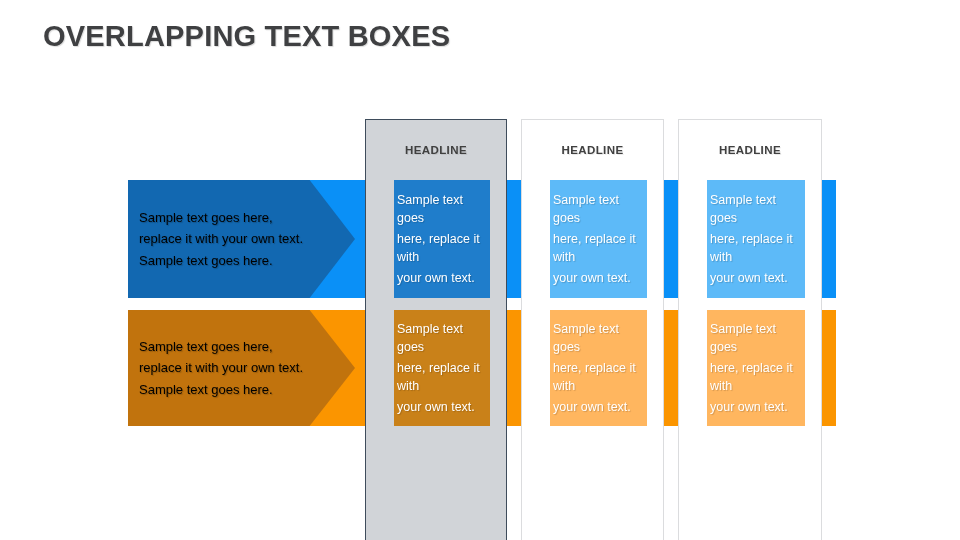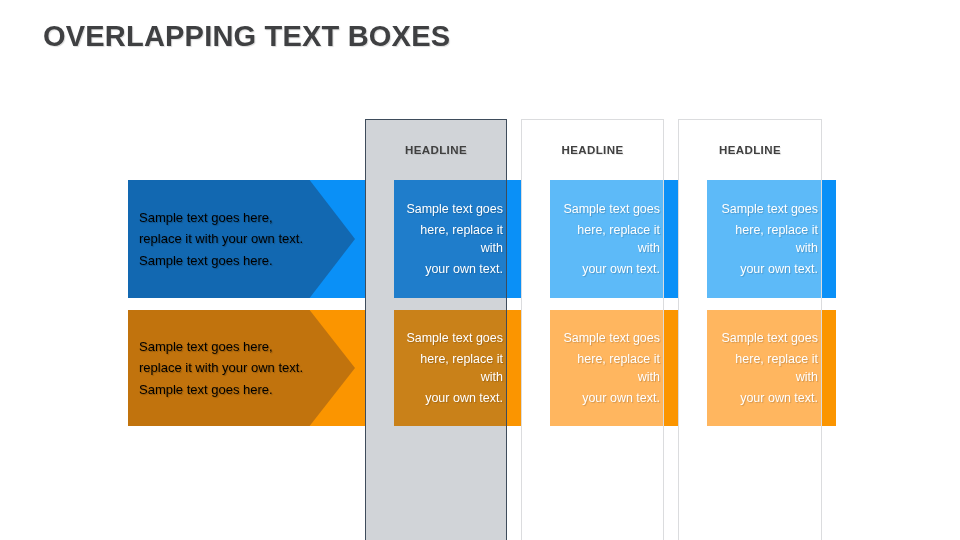--- a/index.html
+++ b/index.html
@@ -84,25 +84,25 @@
     align-items: center;
     justify-content: center;
     font-size: 11.5px;
     font-weight: bold;
     letter-spacing: 0.4px;
     color: #404040;
     text-shadow: 1px 1px 0 rgba(0,0,0,0.08);
   }
   .cell {
     position: absolute;
-    left: 0; right: 0;
+    left: 0; right: 16px;
     display: flex;
     align-items: center;
     justify-content: center;
-    text-align: right;
+    text-align: left;
     color: #ffffff;
     font-size: 12.5px;
     line-height: 18.5px;
     text-shadow: 1px 1px 1px rgba(0,0,0,0.18);
     margin-left: 28px;
   }
   .cell-blue   { top: 60px;  height: 118px; }
   .cell-orange { top: 190px; height: 116px; }
   .column-1 .cell-blue   { background: #1f7dcb; }
   .column-1 .cell-orange { background: #c98119; }

